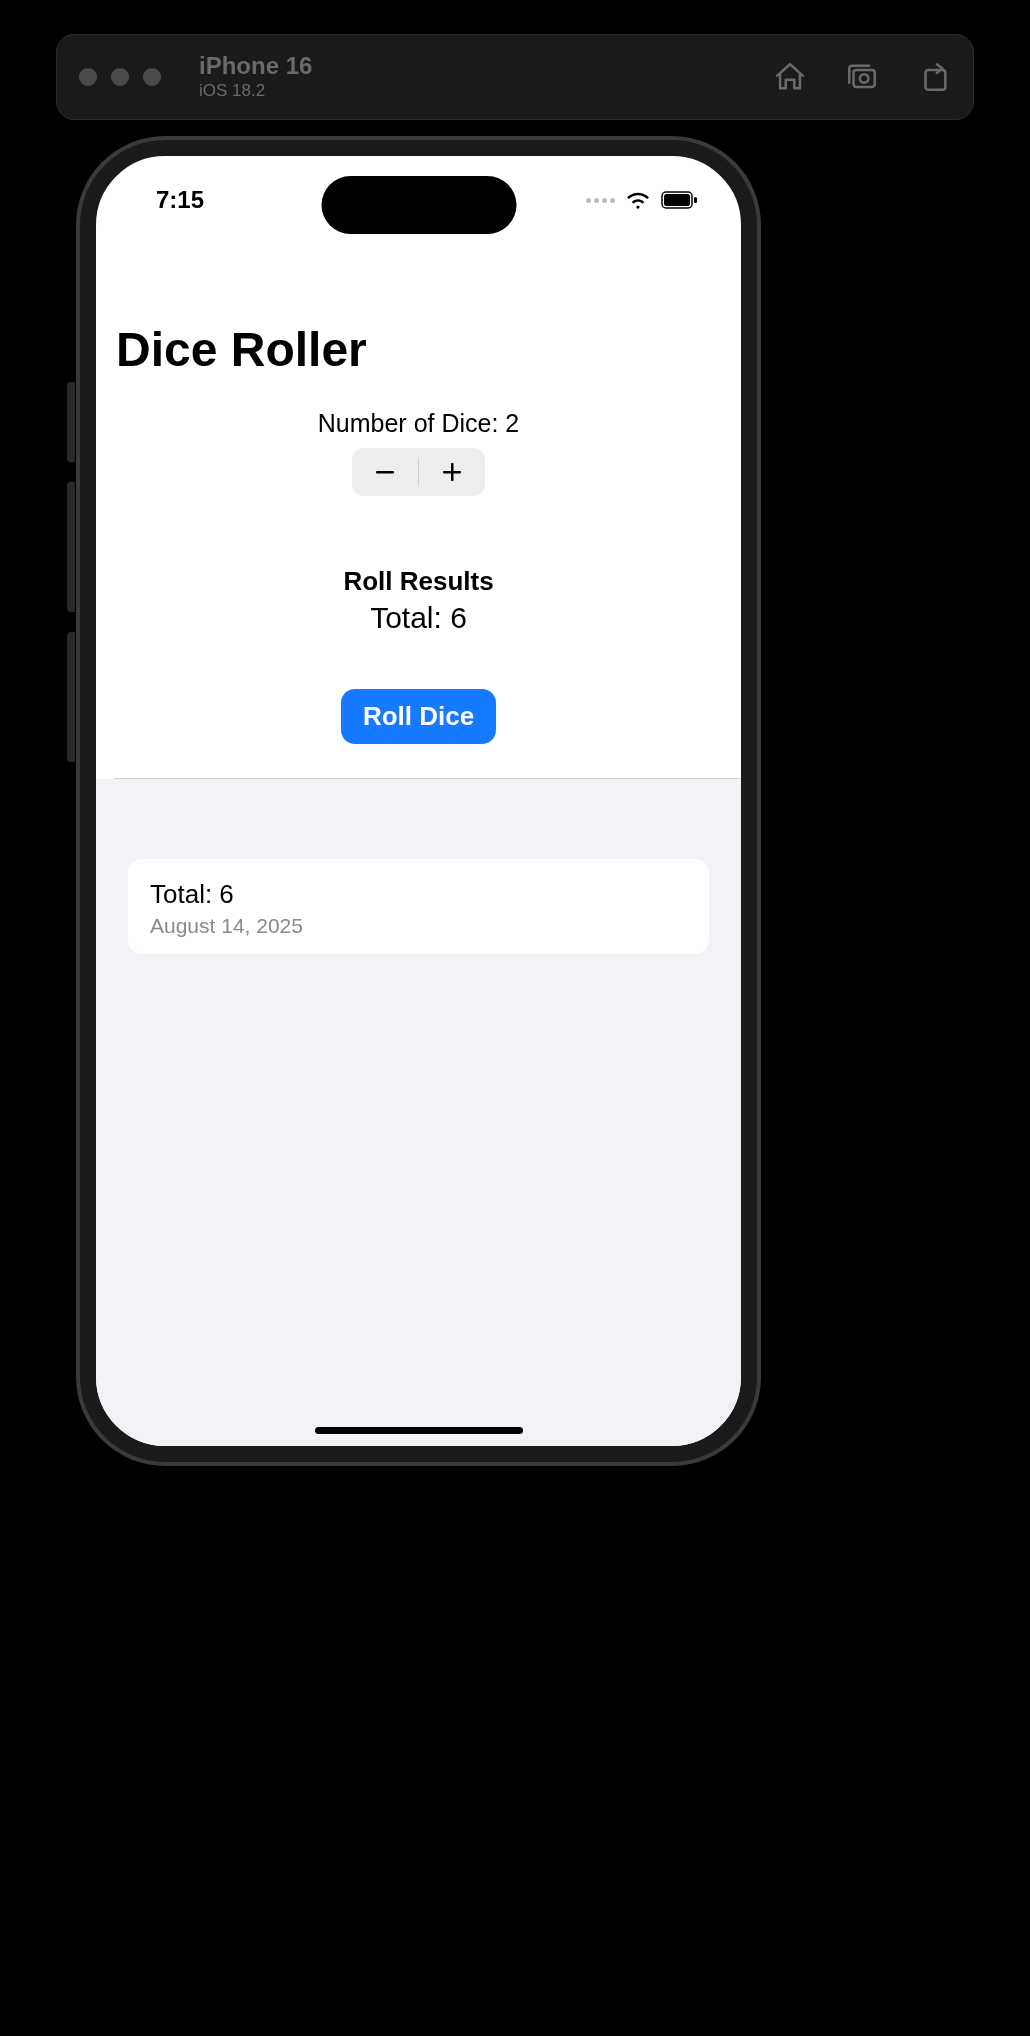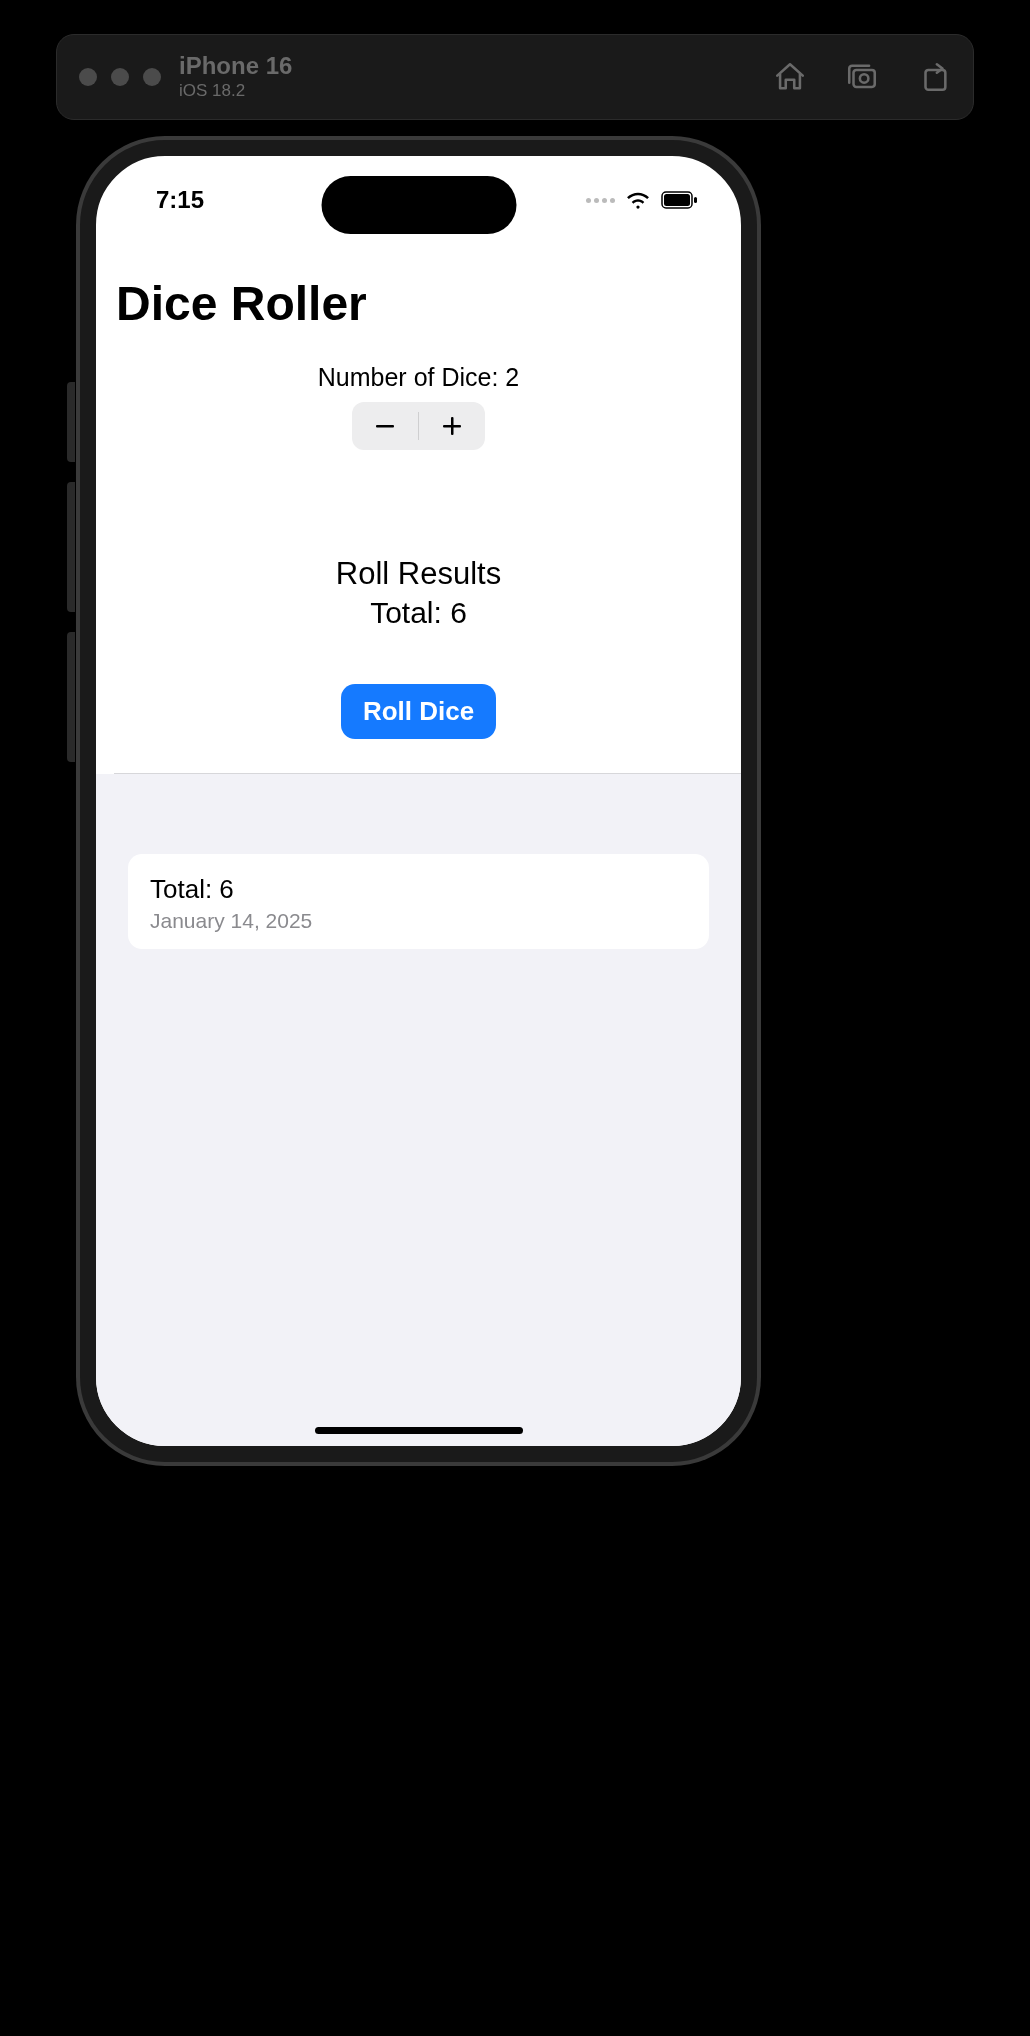--- a/index.html
+++ b/index.html
@@ -22,21 +22,21 @@
       background: #1a1a1a;
       border: 1px solid #2b2b2b;
       border-radius: 18px;
       display: flex;
       align-items: center;
       padding: 0 22px;
       color: #6a6a6a;
     }
     .traffic-lights { display: flex; gap: 14px; }
     .traffic-dot { width: 18px; height: 18px; border-radius: 50%; background: #4b4b4b; }
-    .sim-title { margin-left: 18px; }
+    .sim-title { margin-left: 38px; }
     .sim-title .device { font-size: 24px; font-weight: 600; color: #6a6a6a; line-height: 1.05; }
     .sim-title .os { font-size: 17px; color: #6a6a6a; margin-top: 2px; }
     .sim-spacer { flex: 1; }
     .sim-icons { display: flex; gap: 38px; align-items: center; }
     .sim-icon { width: 34px; height: 34px; color: #6a6a6a; }
     .sim-icon svg { width: 100%; height: 100%; }
 
     
     .phone {
       position: absolute;
@@ -94,20 +94,21 @@
       top: 0; left: 0; right: 0; bottom: 0;
       display: flex;
       flex-direction: column;
       padding-top: 120px;
     }
     .app-title {
       font-size: 48px;
       font-weight: 700;
       padding: 0 20px 28px 20px;
       color: #000;
+      margin-top: 46px;
     }
 
     .config-row {
       display: flex;
       justify-content: space-around;
       padding: 4px 10px 0 10px;
     }
     .config-col {
       display: flex;
       flex-direction: column;
@@ -139,21 +140,21 @@
     .stepper .divider {
       width: 1px;
       background: #cfcfd0;
       margin: 10px 0;
     }
 
     .results {
       text-align: center;
       margin-top: 70px;
     }
-    .results-heading { font-size: 31px; font-weight: 400; margin-top: 36px; }
+    .results-heading { font-size: 26px; font-weight: 700; }
     .results-values { font-size: 50px; font-weight: 700; margin-top: 2px; }
     .results-total { font-size: 30px; margin-top: 4px; }
 
     .roll-btn-wrap { text-align: center; margin-top: 54px; }
     .roll-btn {
       background: #157aff;
       color: #fff;
       border: none;
       font-size: 26px;
       font-weight: 700;
@@ -297,19 +298,19 @@
 
     <div class="roll-btn-wrap">
       <button class="roll-btn">Roll Dice</button>
     </div>
 
     <div class="hr"></div>
 
     <div class="history">
       <div class="history-card">
         <div class="history-total">Total: 6</div>
-        <div class="history-date">January 14, 2025</div>
+        <div class="history-date">August 14, 2025</div>
       </div>
     </div>
   </div>
 
   <div class="home-indicator"></div>
 </div>
 
 </body></html>

